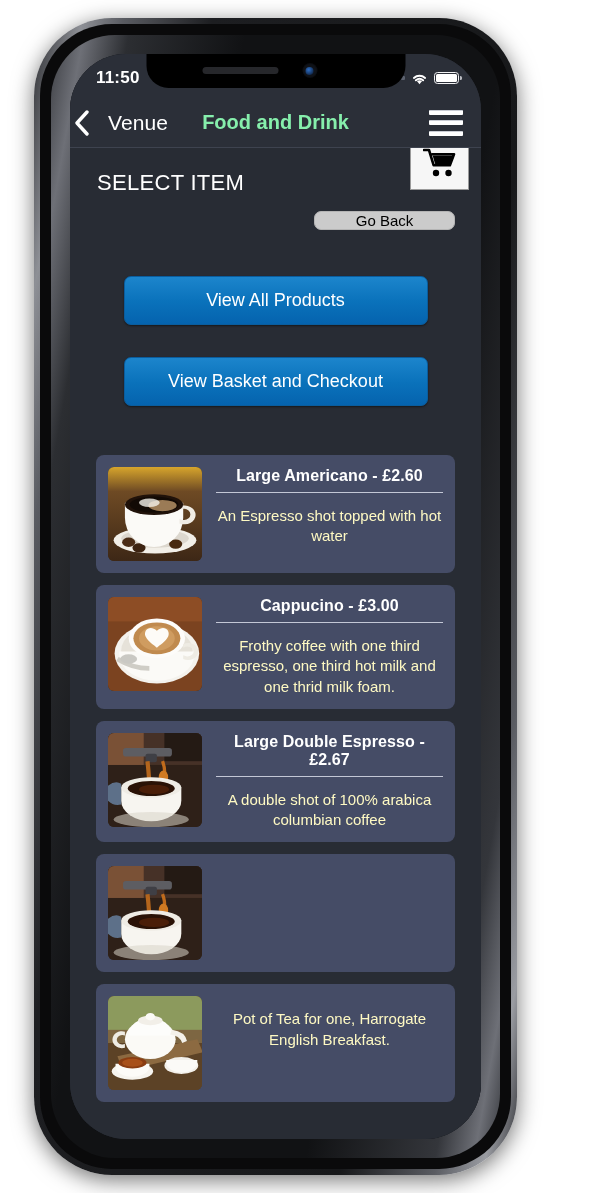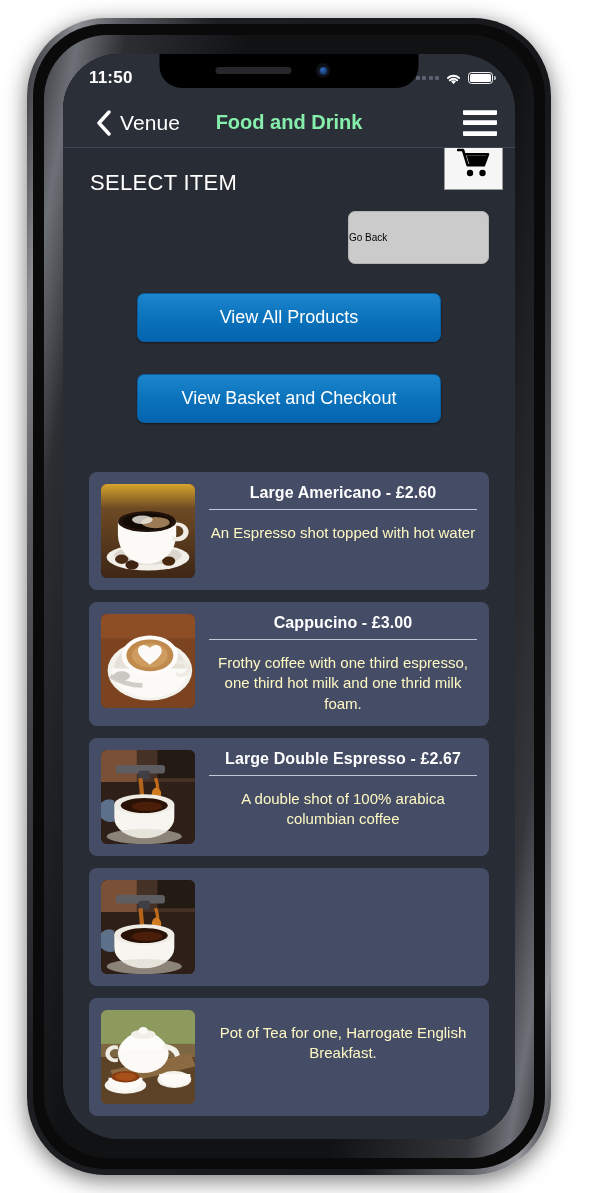--- a/index.html
+++ b/index.html
@@ -11,23 +11,23 @@
     overflow: hidden;
   }
   body {
     font-family: "Liberation Sans", sans-serif;
     position: relative;
   }
 
   
   #phone-frame {
     position: absolute;
-    left: 27px;
+    left: 34px;
     top: 18px;
-    width: 524px;
+    width: 483px;
     height: 1157px;
     border-radius: 78px;
     background: linear-gradient(100deg, #2a2b2f 0%, #8e9096 7%, #5a5c62 13%,
                                 #1d1e21 26%, #17181a 74%, #5a5c62 88%,
                                 #9a9ca2 95%, #2a2b2f 100%);
     box-shadow: 0 5px 22px rgba(0,0,0,0.55);
   }
   #phone-bezel {
     position: absolute;
     left: 6px;
@@ -189,22 +189,22 @@
     height: 49px;
     background: #2b2f38;
     border-bottom: 1px solid #3e434f;
     display: flex;
     align-items: center;
     z-index: 9;
   }
   #nav-back {
     display: flex;
     align-items: center;
-    gap: 9px;
-    padding-left: 33px;
+    gap: 19px;
+    padding-left: 4px;
     cursor: pointer;
   }
   #nav-back-chevron svg { display: block; }
   #nav-back-label {
     color: #ffffff;
     font-size: 21px;
     font-weight: normal;
     letter-spacing: 0.1px;
   }
   #nav-title {
@@ -269,45 +269,46 @@
   }
 
   #go-back-row {
     display: flex;
     justify-content: flex-end;
     padding: 15px 26px 0 0;
   }
   #go-back-button {
     background: #cbcbcb;
     color: #000000;
-    font-size: 10px;
+    font-size: 15px;
     border: 1px solid #b4b4b4;
     border-radius: 7px;
-    padding: 20px 0;
+    padding: 0 0;
     width: 139px;
+    text-align: center;
     cursor: pointer;
   }
 
   .primary-btn-wrap {
     display: flex;
     justify-content: center;
   }
   .primary-btn {
     width: 302px;
     padding: 13px 0;
     text-align: center;
     color: #ffffff;
     font-size: 18px;
     border-radius: 7px;
     background: linear-gradient(180deg, #1c85cc 0%, #0a72bb 52%, #0563ae 100%);
     border: 1px solid #0a5d9e;
     box-shadow: 0 1px 2px rgba(0,0,0,0.45);
     cursor: pointer;
   }
-  #btn-view-all-wrap { margin-top: 29px; }
+  #btn-view-all-wrap { margin-top: 46px; }
   #btn-view-basket-wrap { margin-top: 32px; }
 
   
   #product-list {
     margin-top: 49px;
     padding: 0 26px;
   }
   .product-card {
     display: flex;
     background: #454c66;

